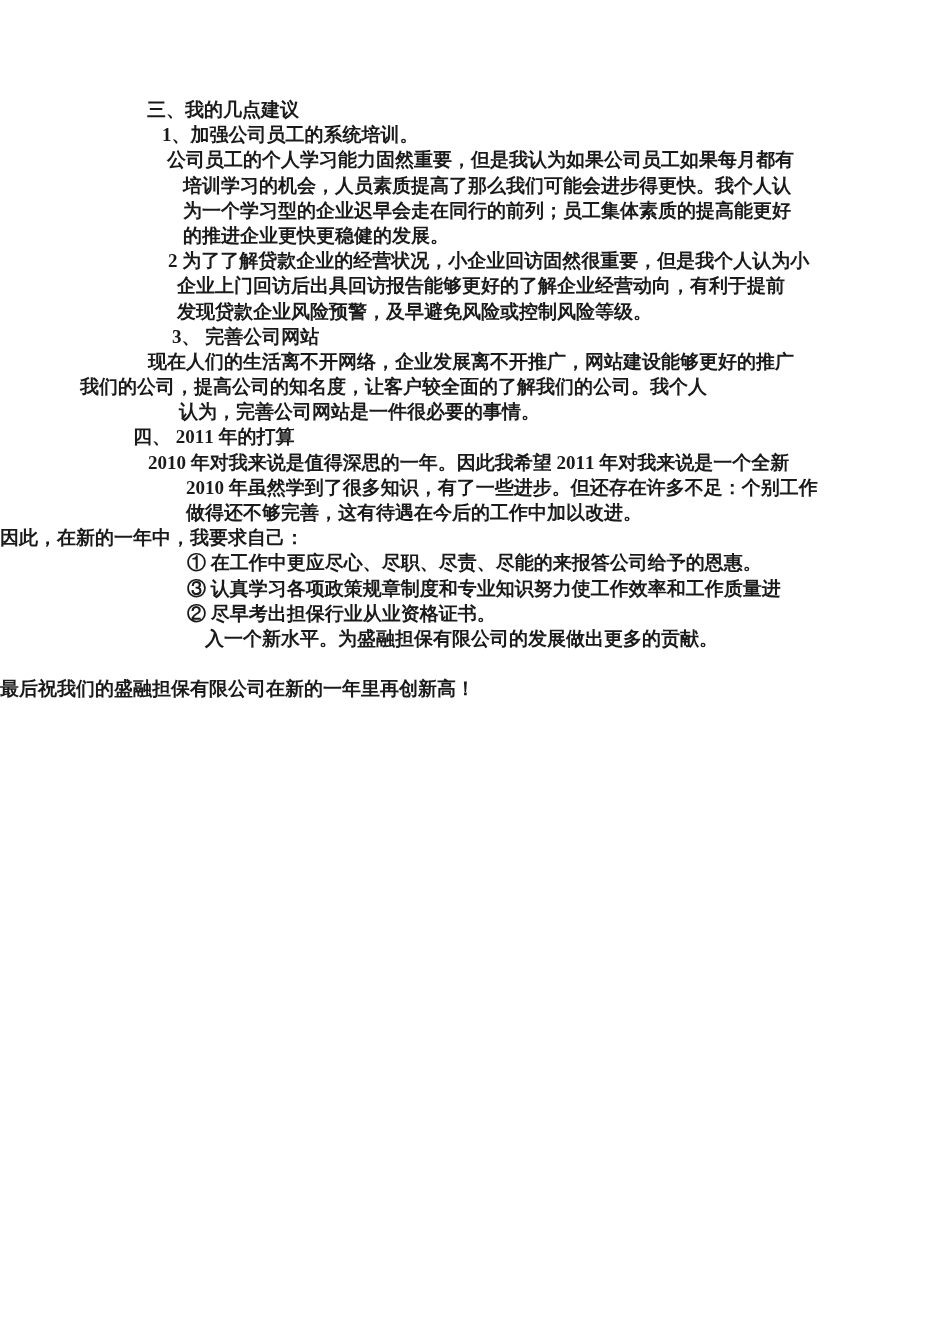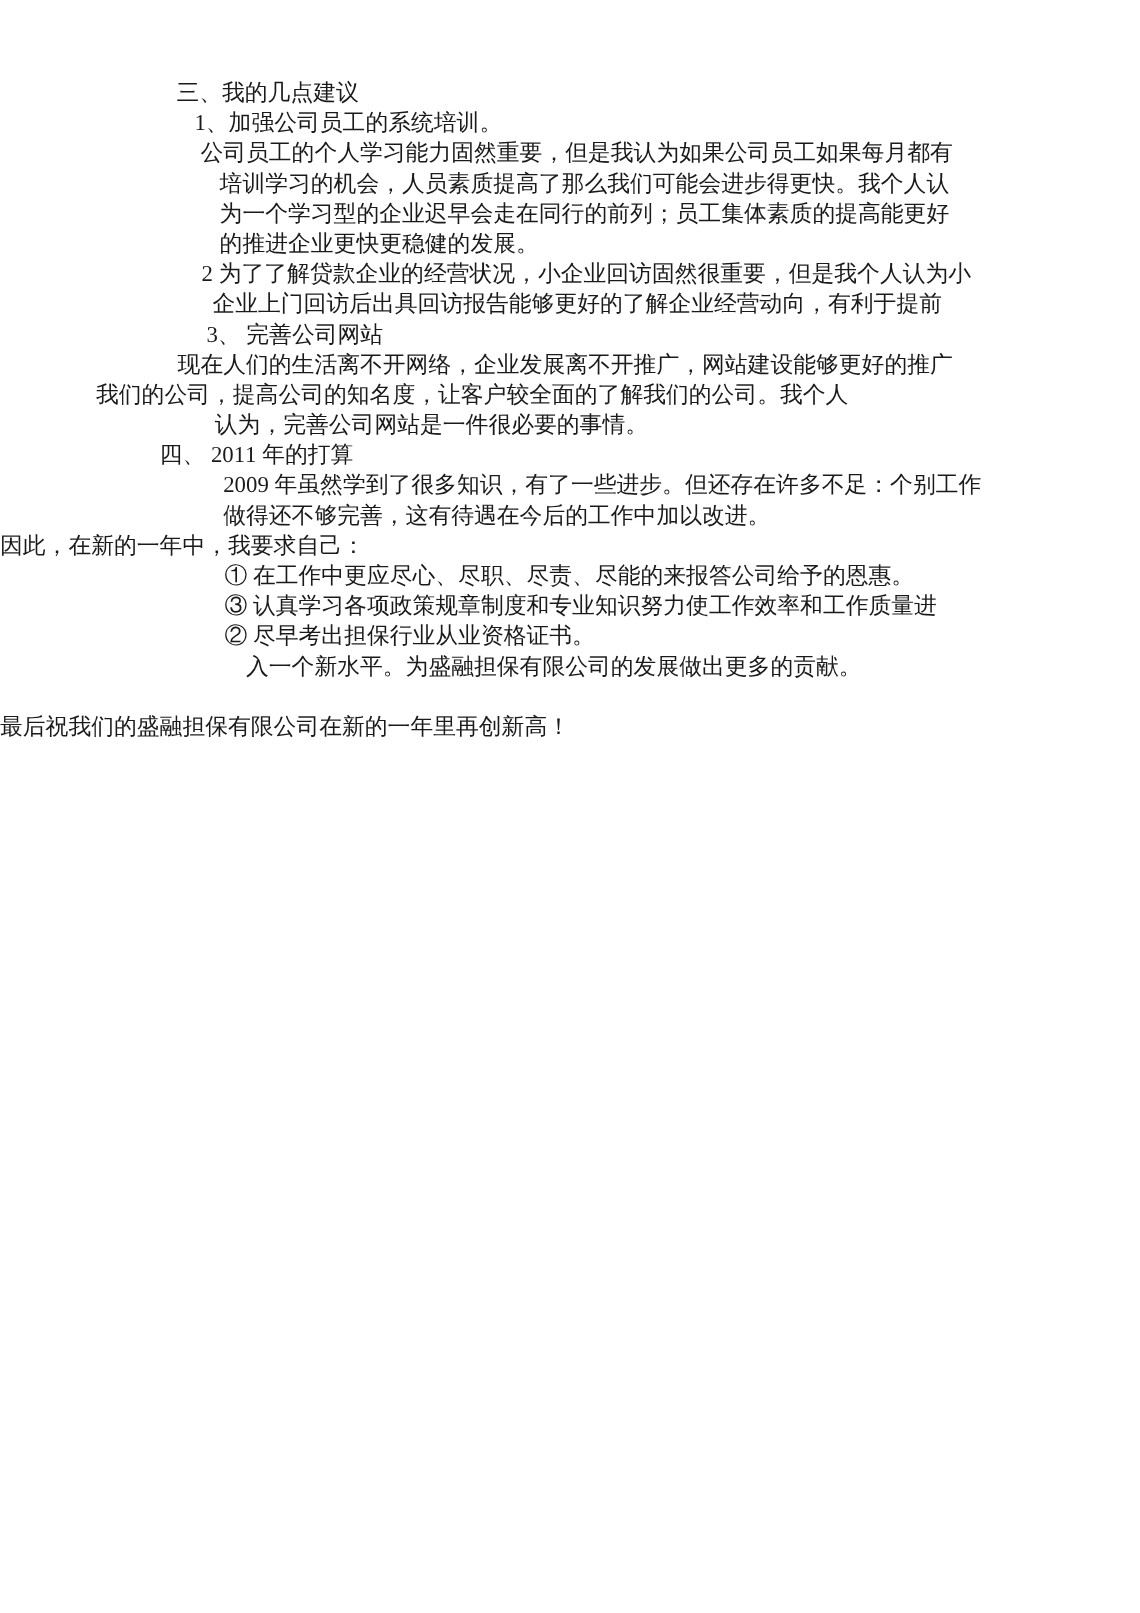--- a/index.html
+++ b/index.html
@@ -12,22 +12,23 @@
     height: 1344px;
     overflow: hidden;
     font-family: "Liberation Serif", "DejaVu Serif", serif;
     color: #1a1a1a;
   }
   .page {
     position: relative;
     width: 950px;
     height: 1344px;
     box-sizing: border-box;
-    padding-top: 65px;
+    padding-top: 97px;
     background: #ffffff;
+    font-weight: bold;
   }
   .ln {
     font-size: 19px;
     line-height: 25.2px;
     height: 25.2px;
     white-space: pre;
     letter-spacing: 0;
     font-kerning: none;
   }
 </style>
@@ -36,26 +37,28 @@
 
 <div class="page">
   <div class="ln" style="margin-left:147px">三、我的几点建议</div>
   <div class="ln" style="margin-left:162px">1、加强公司员工的系统培训。</div>
   <div class="ln" style="margin-left:167px">公司员工的个人学习能力固然重要，但是我认为如果公司员工如果每月都有</div>
   <div class="ln" style="margin-left:183px">培训学习的机会，人员素质提高了那么我们可能会进步得更快。我个人认</div>
   <div class="ln" style="margin-left:183px">为一个学习型的企业迟早会走在同行的前列；员工集体素质的提高能更好</div>
   <div class="ln" style="margin-left:183px">的推进企业更快更稳健的发展。</div>
   <div class="ln" style="margin-left:168px">2 为了了解贷款企业的经营状况，小企业回访固然很重要，但是我个人认为小</div>
   <div class="ln" style="margin-left:177px">企业上门回访后出具回访报告能够更好的了解企业经营动向，有利于提前</div>
+  <div class="ln" style="margin-left:177px">发现贷款企业风险预警，及早避免风险或控制风险等级。</div>
   <div class="ln" style="margin-left:172px">3、 完善公司网站</div>
   <div class="ln" style="margin-left:148px">现在人们的生活离不开网络，企业发展离不开推广，网站建设能够更好的推广</div>
   <div class="ln" style="margin-left:80px">我们的公司，提高公司的知名度，让客户较全面的了解我们的公司。我个人</div>
   <div class="ln" style="margin-left:179px">认为，完善公司网站是一件很必要的事情。</div>
   <div class="ln" style="margin-left:133px">四、 2011 年的打算</div>
-  <div class="ln" style="margin-left:186px">2009 年虽然学到了很多知识，有了一些进步。但还存在许多不足：个别工作</div>
+  <div class="ln" style="margin-left:148px">2010 年对我来说是值得深思的一年。因此我希望 2011 年对我来说是一个全新</div>
+  <div class="ln" style="margin-left:186px">2010 年虽然学到了很多知识，有了一些进步。但还存在许多不足：个别工作</div>
   <div class="ln" style="margin-left:186px">做得还不够完善，这有待遇在今后的工作中加以改进。</div>
   <div class="ln" style="">因此，在新的一年中，我要求自己：</div>
   <div class="ln" style="margin-left:187px">① 在工作中更应尽心、尽职、尽责、尽能的来报答公司给予的恩惠。</div>
   <div class="ln" style="margin-left:187px">③ 认真学习各项政策规章制度和专业知识努力使工作效率和工作质量进</div>
   <div class="ln" style="margin-left:187px">② 尽早考出担保行业从业资格证书。</div>
   <div class="ln" style="margin-left:205px">入一个新水平。为盛融担保有限公司的发展做出更多的贡献。</div>
   <div class="ln"></div>
   <div class="ln" style="">最后祝我们的盛融担保有限公司在新的一年里再创新高！</div>
 </div>
 

